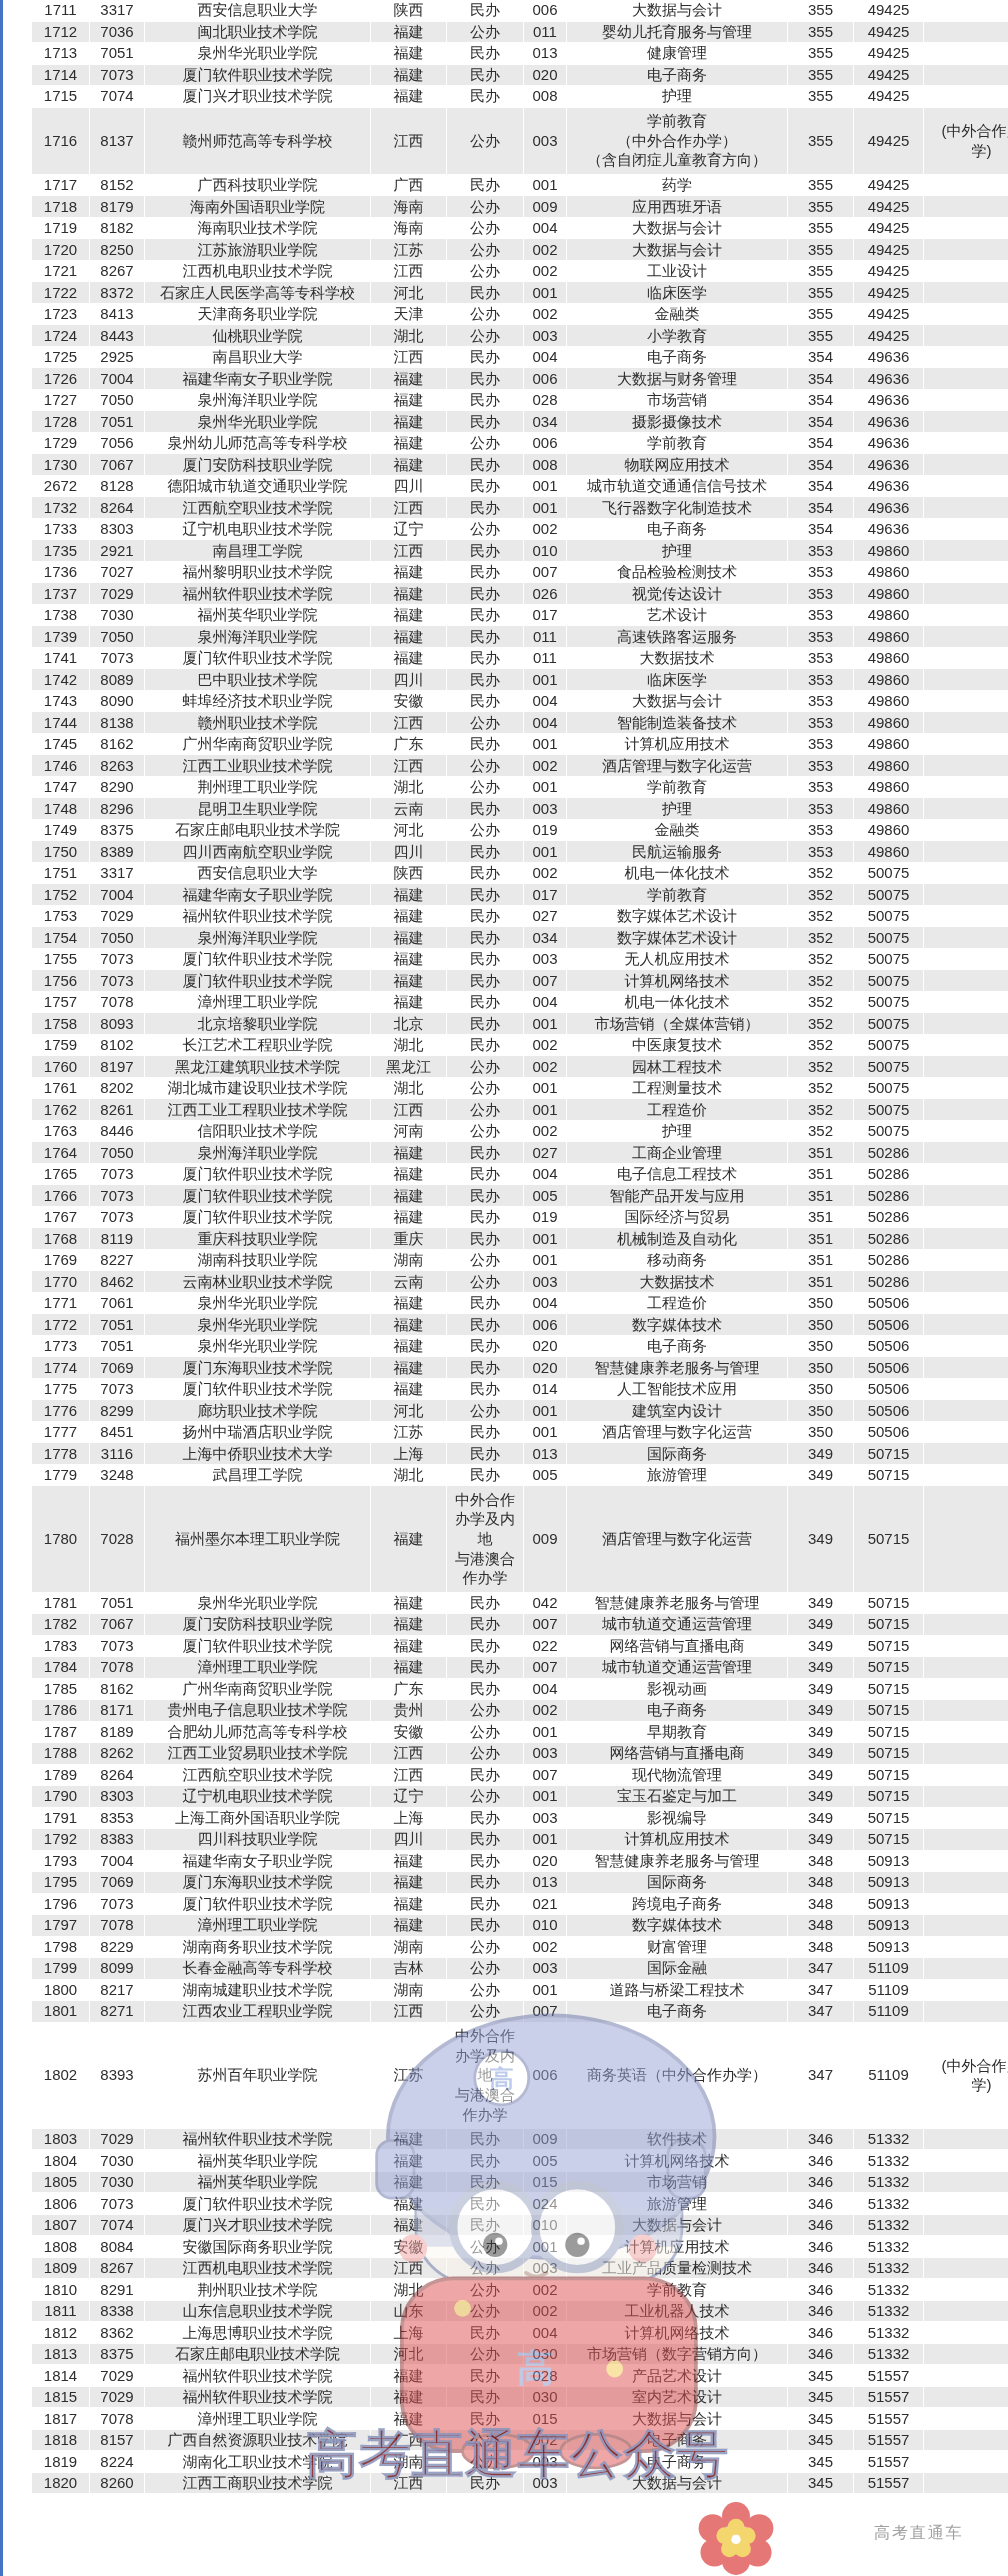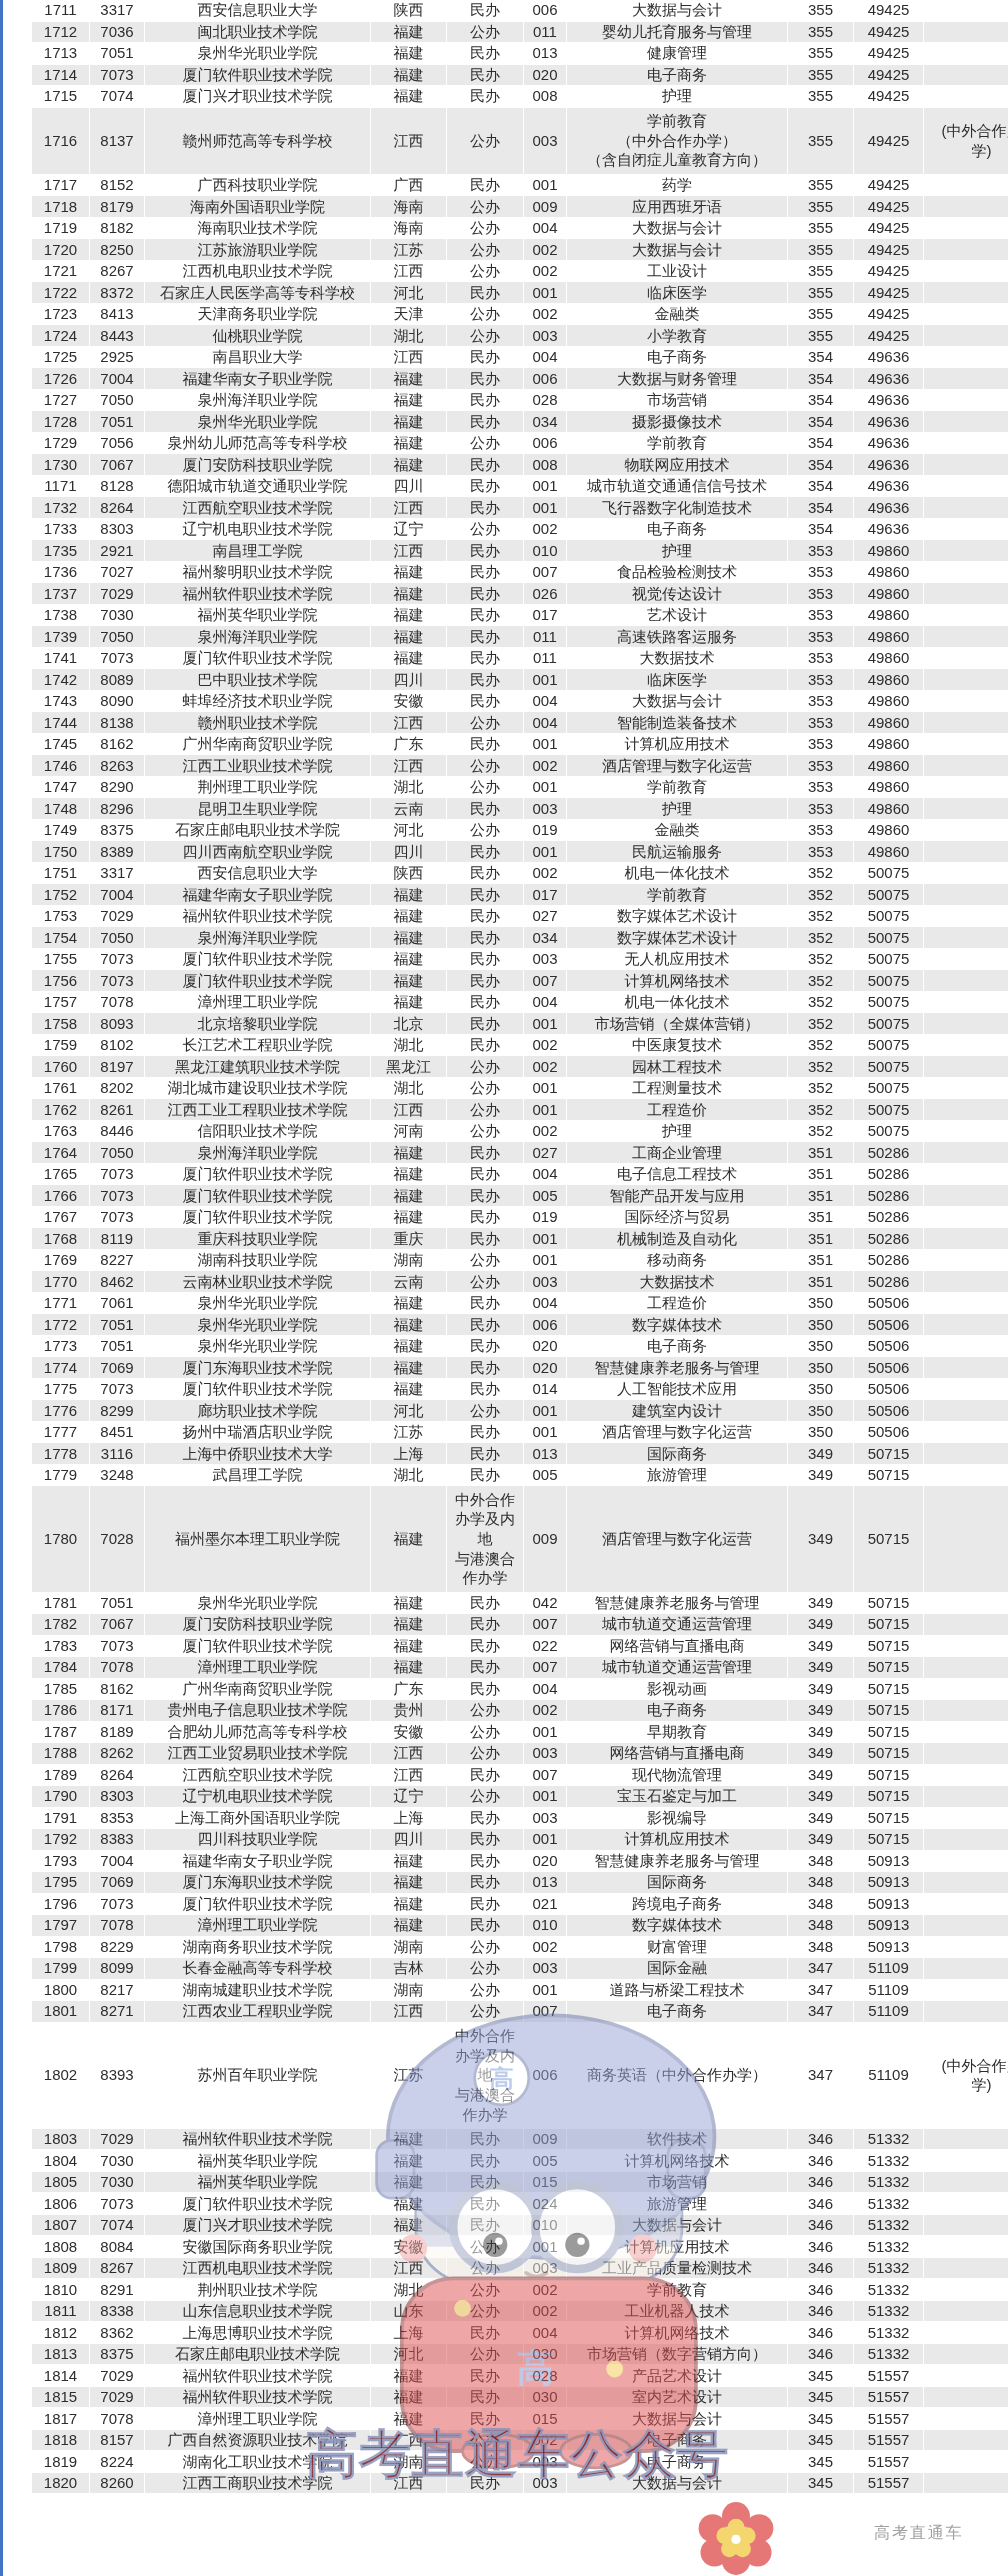--- a/index.html
+++ b/index.html
@@ -281,21 +281,21 @@
           <td>厦门安防科技职业学院</td>
           <td>福建</td>
           <td>民办</td>
           <td>008</td>
           <td>物联网应用技术</td>
           <td>354</td>
           <td>49636</td>
           <td class="remark-cell"></td>
         </tr>
         <tr>
-          <td>1171</td>
+          <td>2672</td>
           <td>8128</td>
           <td>德阳城市轨道交通职业学院</td>
           <td>四川</td>
           <td>民办</td>
           <td>001</td>
           <td>城市轨道交通通信信号技术</td>
           <td>354</td>
           <td>49636</td>
           <td class="remark-cell"></td>
         </tr>

